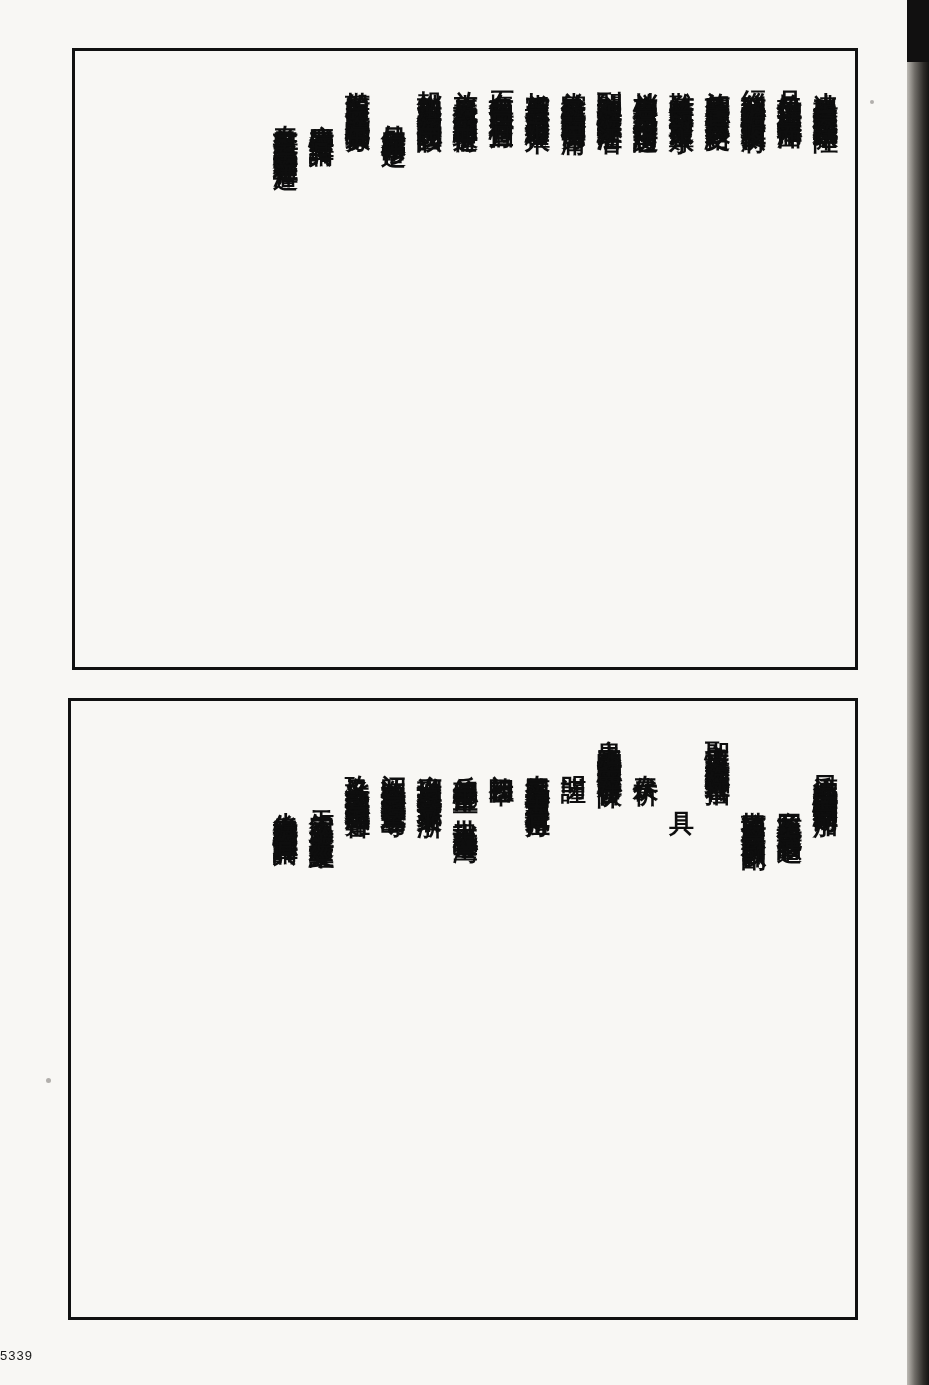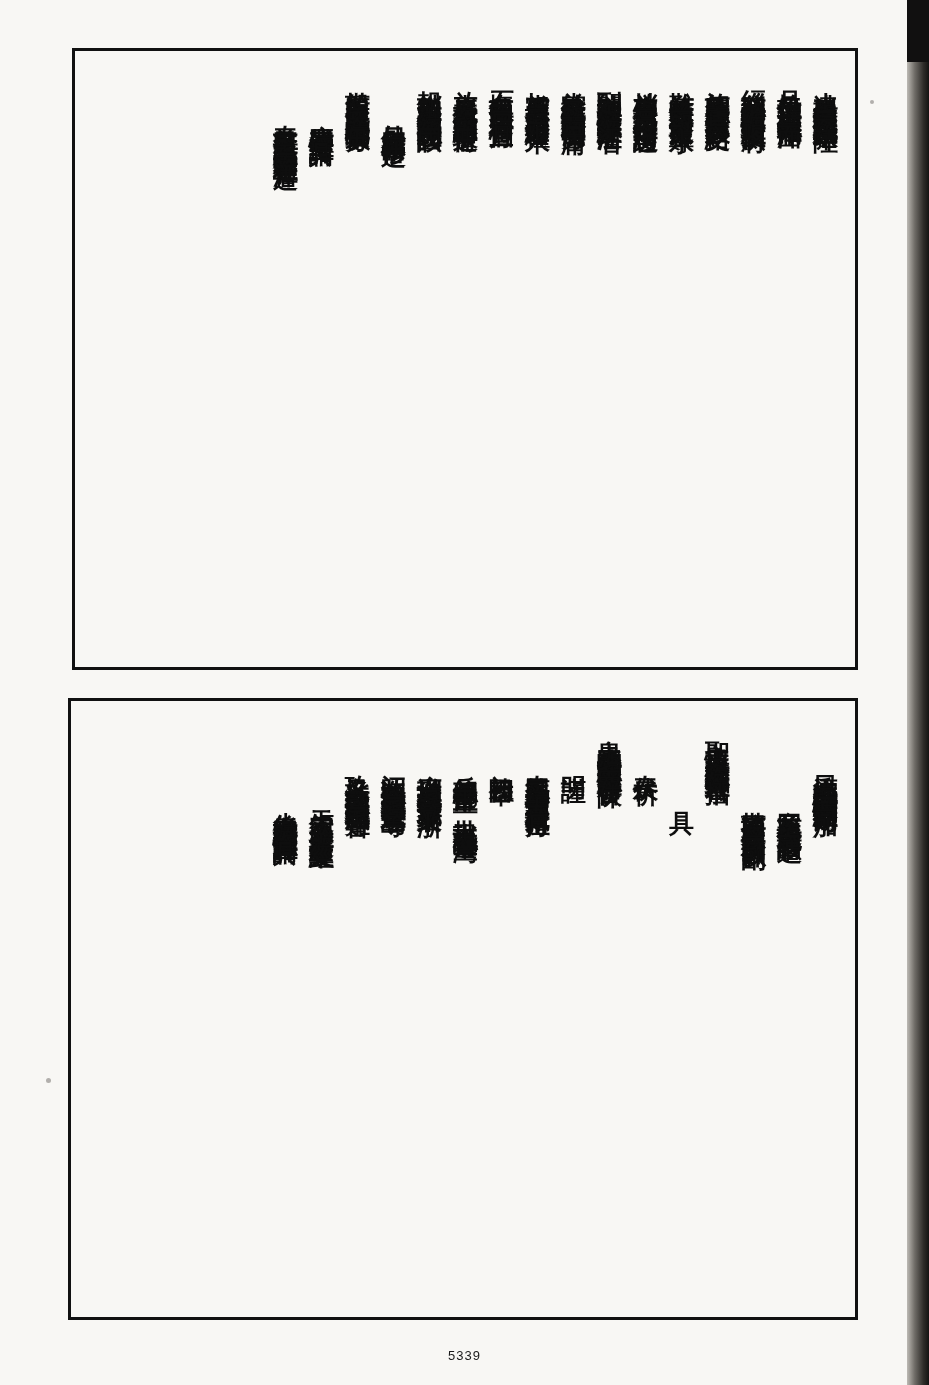--- a/index.html
+++ b/index.html
@@ -92,21 +92,21 @@
     font-weight: 600;
   }
   
   .col.indent-1 { padding-top: 36px; }
   .col.indent-2 { padding-top: 72px; }
   .page-number {
     position: absolute;
     left: 0;
     right: 0;
     top: 1348px;
-    text-align: center;
+    text-align: left;
     font-family: "Liberation Sans", sans-serif;
     font-size: 13px;
     letter-spacing: 1px;
     color: #1a1a1a;
   }
   .speck {
     position: absolute;
     background: #6b6864;
     border-radius: 50%;
     opacity: .5;

